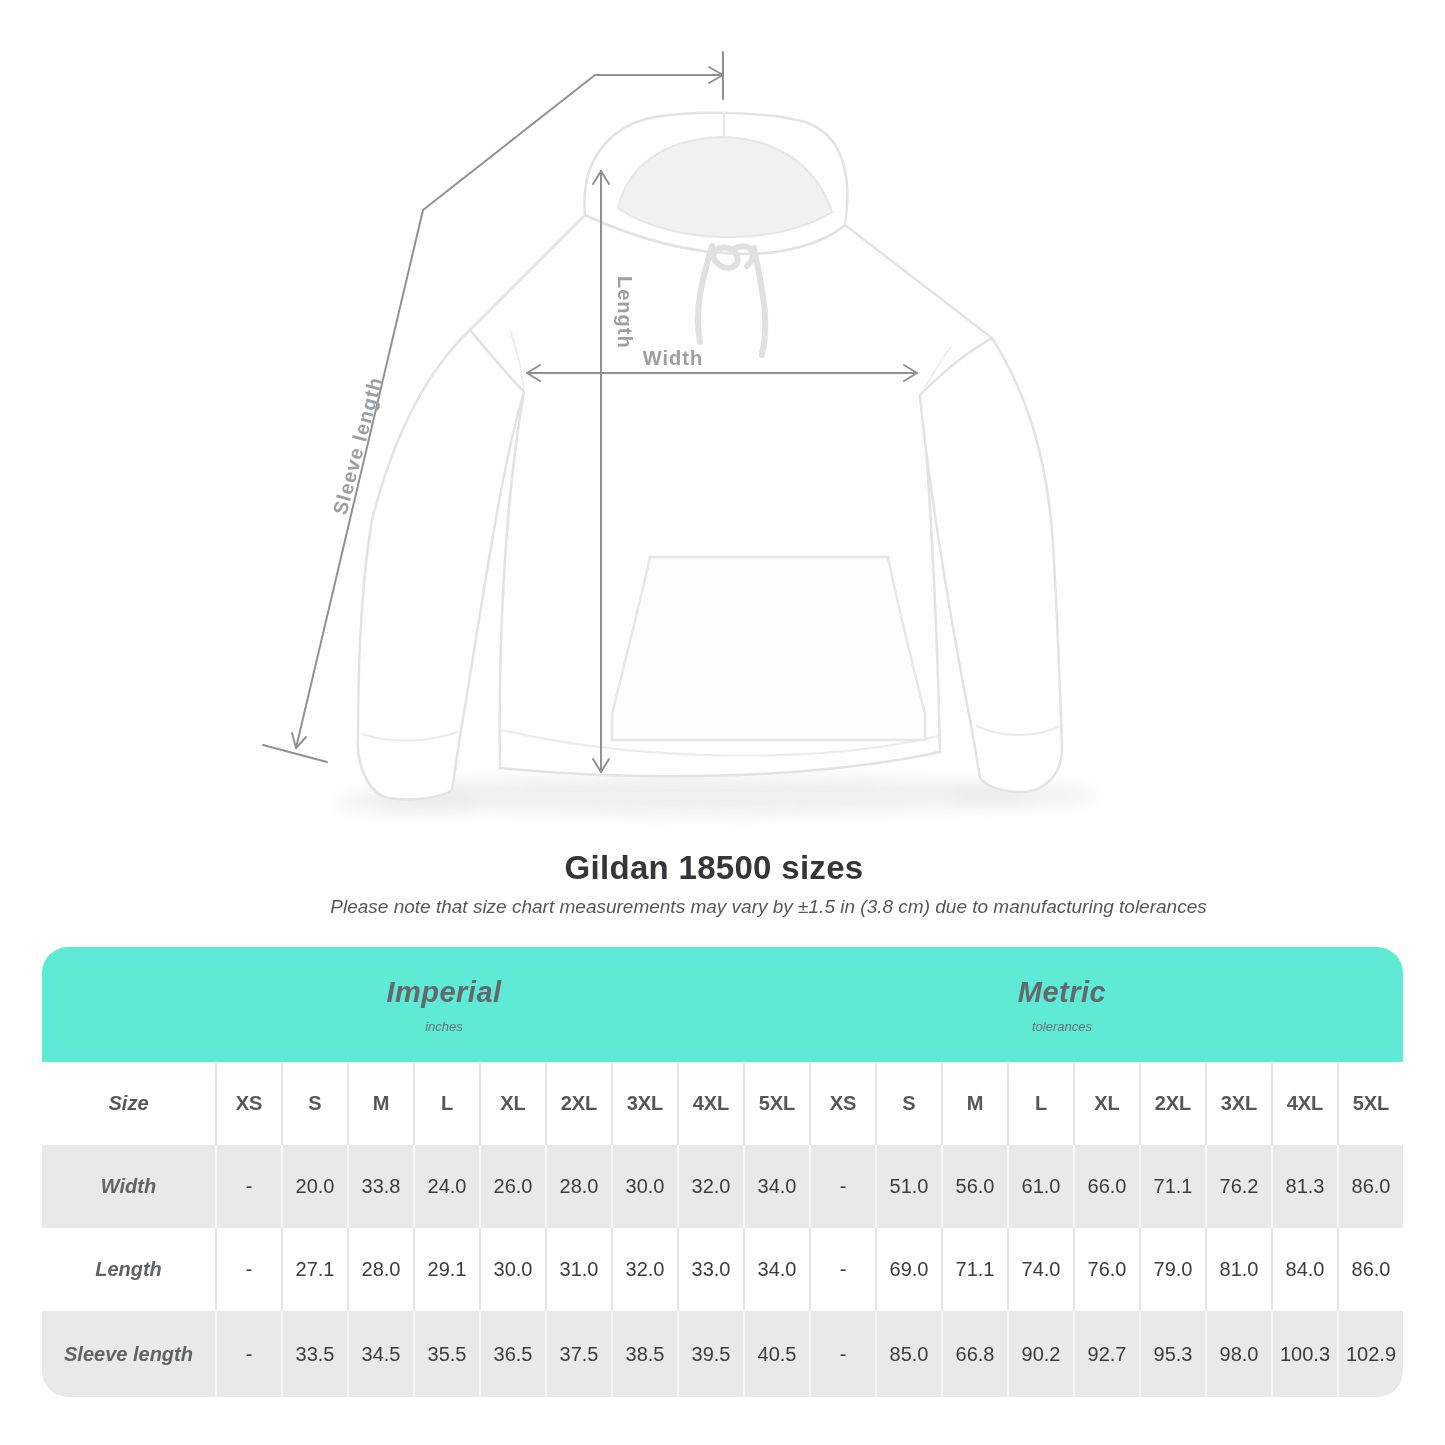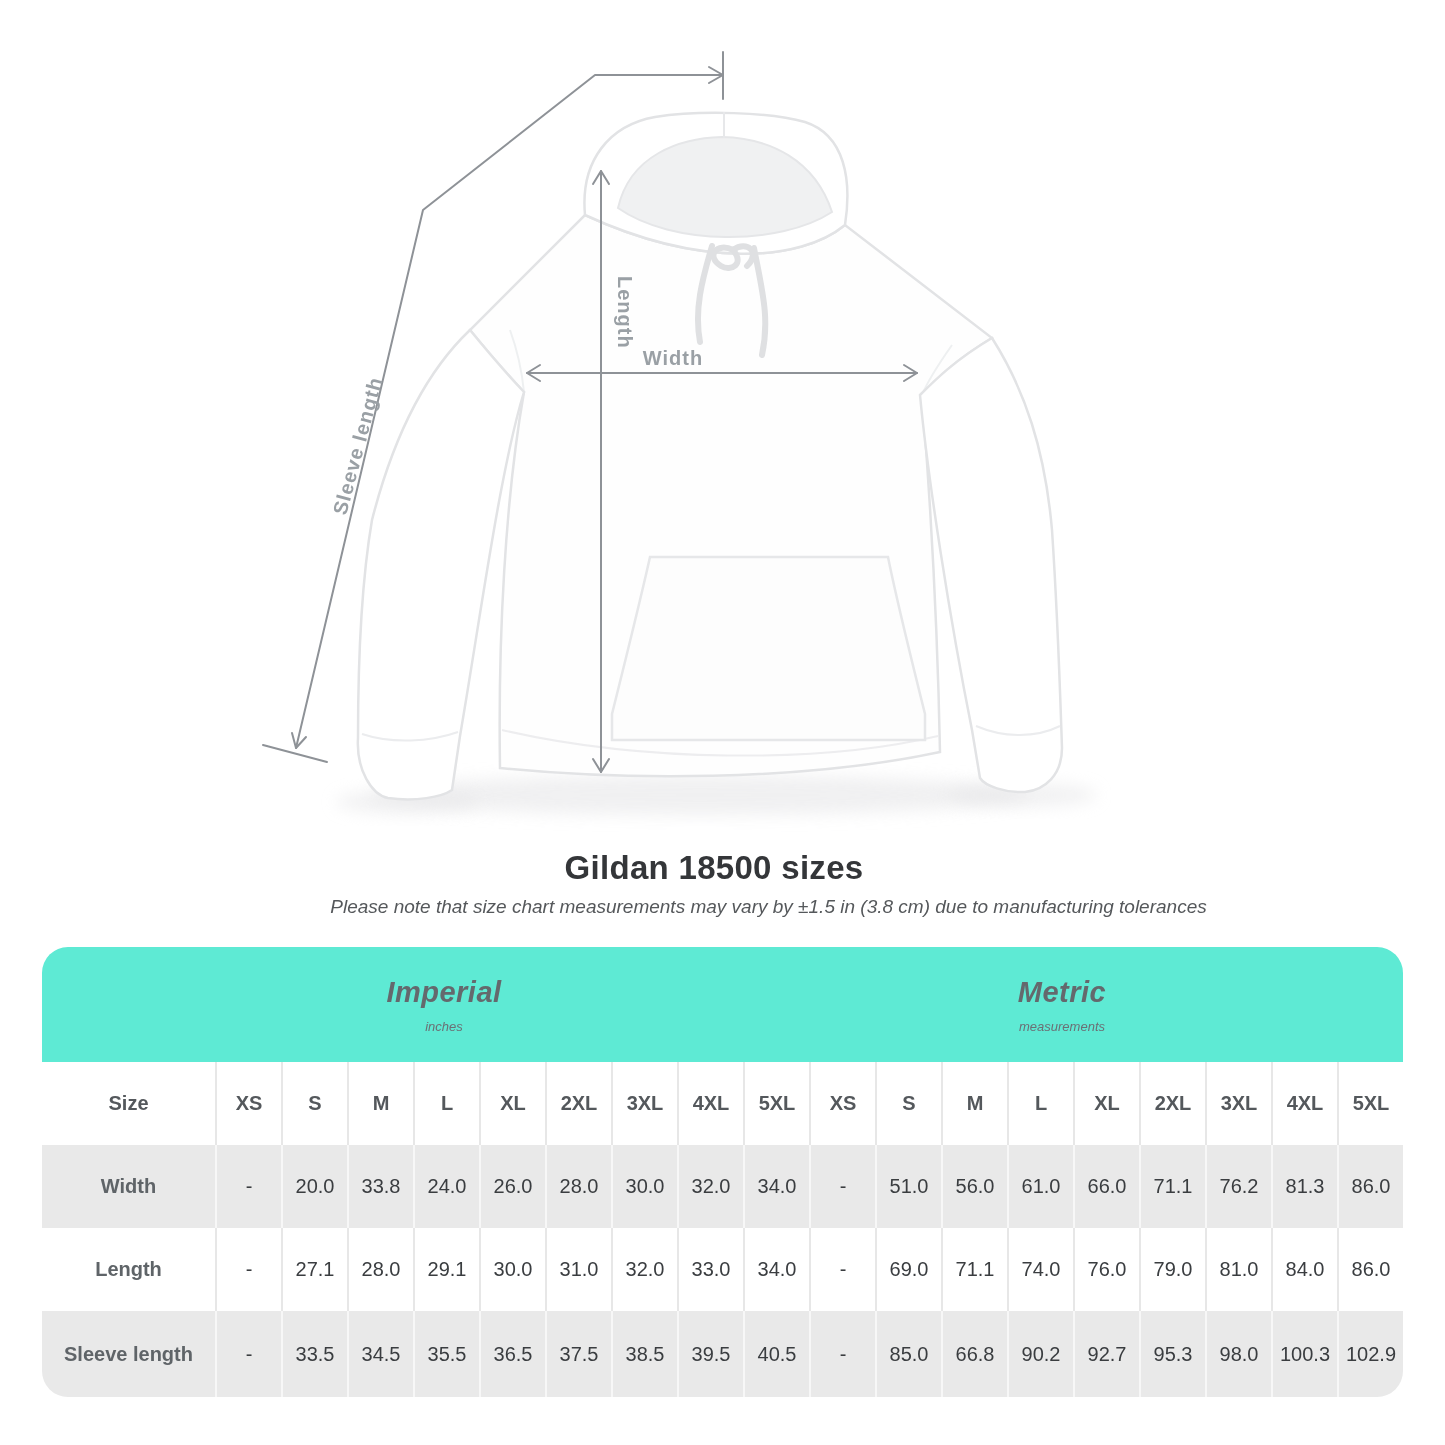--- a/index.html
+++ b/index.html
@@ -15,21 +15,21 @@
        grid-template-rows:115px 83px 83px 83px 86px;
        border-radius:26px;overflow:hidden;font-size:20px;}
   .band{grid-column:1/-1;background:#5eead4;position:relative;}
   .sec{position:absolute;top:50%;transform:translate(-50%,-50%);text-align:center;color:#64696d;}
   .sec-imperial{left:402px;}
   .sec-metric{left:1020px;}
   .sec-name{font-size:29px;font-weight:bold;font-style:italic;letter-spacing:.5px;}
   .sec-unit{font-size:13px;font-style:italic;margin-top:10px;color:#6b7075;}
   .cell{display:flex;align-items:center;justify-content:center;background:#fff;
         color:#3a3d40;border-left:2px solid #e7e7e7;}
-  .c0{border-left:none;}
+  .c0{border-left:none;font-style:italic;}
   .hdr{font-weight:bold;color:#54585c;}
   .lbl{font-weight:bold;color:#5f6468;}
   .g{background:#e9e9e9;border-left-color:#f7f7f7;}
 </style>
 </head>
 <body>
 
 <div class="page">
 
   <svg class="diagram" viewBox="0 0 1445 840" xmlns="http://www.w3.org/2000/svg">
@@ -101,21 +101,21 @@
 
   <div class="tbl">
 
     <div class="band">
       <div class="sec sec-imperial">
         <div class="sec-name">Imperial</div>
         <div class="sec-unit">inches</div>
       </div>
       <div class="sec sec-metric">
         <div class="sec-name">Metric</div>
-        <div class="sec-unit">measurements</div>
+        <div class="sec-unit">tolerances</div>
       </div>
     </div>
 
     <div class="cell hdr c0">Size</div>
     <div class="cell hdr">XS</div>
     <div class="cell hdr">S</div>
     <div class="cell hdr">M</div>
     <div class="cell hdr">L</div>
     <div class="cell hdr">XL</div>
     <div class="cell hdr">2XL</div>

